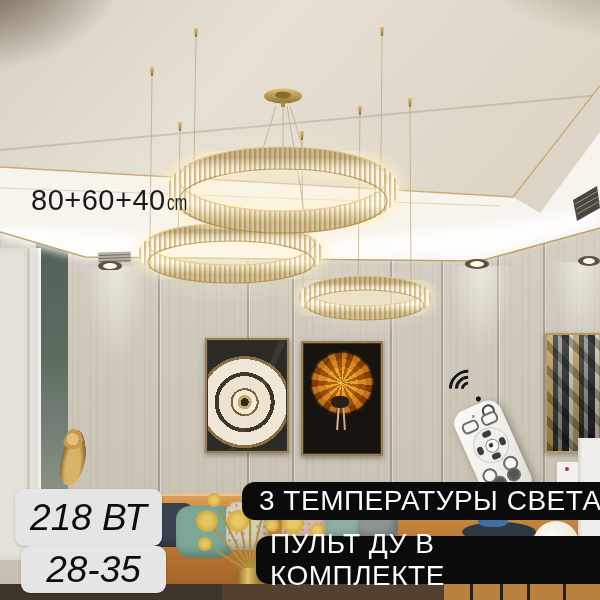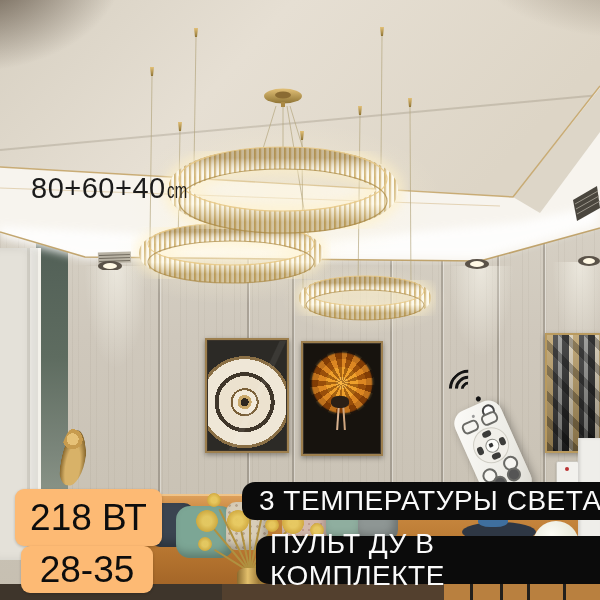--- a/index.html
+++ b/index.html
@@ -85,26 +85,26 @@
           background:linear-gradient(120deg,#fcfbf8,#ecebe5 70%,#dcdad2);box-shadow:2px 4px 8px rgba(0,0,0,.3);}
   .rbtn{position:absolute;border-radius:50%;background:#f6f5f1;border:2px solid #6a6a66;}
   .rdark{position:absolute;border-radius:40%;background:#3c3c3a;}
   .dpad{position:absolute;left:8px;top:25px;width:34px;height:34px;border-radius:50%;background:#f1efe9;border:1px solid #cfcdc4;}
   .dcenter{position:absolute;left:11px;top:11px;width:12px;height:12px;border-radius:50%;background:#fdfdfa;border:1px solid #8c8c86;}
   .dcenter i{position:absolute;left:3px;top:3px;width:4px;height:4px;background:#333;border-radius:1px;}
 
   
   .diam{left:31px;top:163px;color:#1b1b1b;line-height:1.2;}
   .diam .l1{font-size:26px;letter-spacing:1px;}
-  .diam .l2{font-size:29px;margin-top:8px;letter-spacing:0.5px;}
+  .diam .l2{font-size:29px;margin-top:20px;letter-spacing:0.5px;}
   .diam .unit{display:inline-block;font-size:22px;transform:scaleX(.68);transform-origin:left bottom;margin-left:1px;}
   .badge{display:flex;align-items:center;justify-content:center;}
-  .wbadge{background:#fdba74;border-radius:9px;color:#0d0d0d;box-shadow:0 1px 3px rgba(0,0,0,.2);}
+  .wbadge{background:#e5e5e5;border-radius:9px;color:#0d0d0d;box-shadow:0 1px 3px rgba(0,0,0,.2);font-style:italic;}
   .wb1{left:15px;top:489px;width:147px;height:57px;font-size:37px;}
-  .wb2{left:21px;top:546px;width:132px;height:47px;font-size:37px;}
+  .wb2{left:21px;top:546px;width:145px;height:47px;font-size:37px;}
   .wb2 .unit{font-family:"DejaVu Serif",serif;font-size:34px;margin-left:4px;}
   .kbadge{background:#0b0b0b;border-radius:13px;color:#fafafa;justify-content:flex-start;}
   .kb1{left:242px;top:482px;width:370px;height:38px;font-size:28px;padding-left:17px;box-sizing:border-box;letter-spacing:.5px;}
   .kb2{left:256px;top:536px;width:356px;height:48px;font-size:28px;padding-left:14px;box-sizing:border-box;letter-spacing:.5px;}
 
   .vignette-tl{left:-30px;top:-34px;width:160px;height:110px;background:radial-gradient(ellipse at 0 0,rgba(60,46,32,.85),rgba(60,46,32,0) 68%);}
   .vignette-tr{left:470px;top:-40px;width:170px;height:80px;background:radial-gradient(ellipse at 100% 0,rgba(88,74,56,.5),rgba(88,74,56,0) 70%);}
   .glowbig{left:123px;top:120px;width:320px;height:150px;background:radial-gradient(ellipse,rgba(255,244,214,.5),rgba(255,244,214,0) 70%);}
   .glowmed{left:111px;top:205px;width:240px;height:100px;background:radial-gradient(ellipse,rgba(255,244,214,.45),rgba(255,244,214,0) 70%);}
   .glowsml{left:280px;top:265px;width:170px;height:70px;background:radial-gradient(ellipse,rgba(255,244,214,.45),rgba(255,244,214,0) 70%);}

